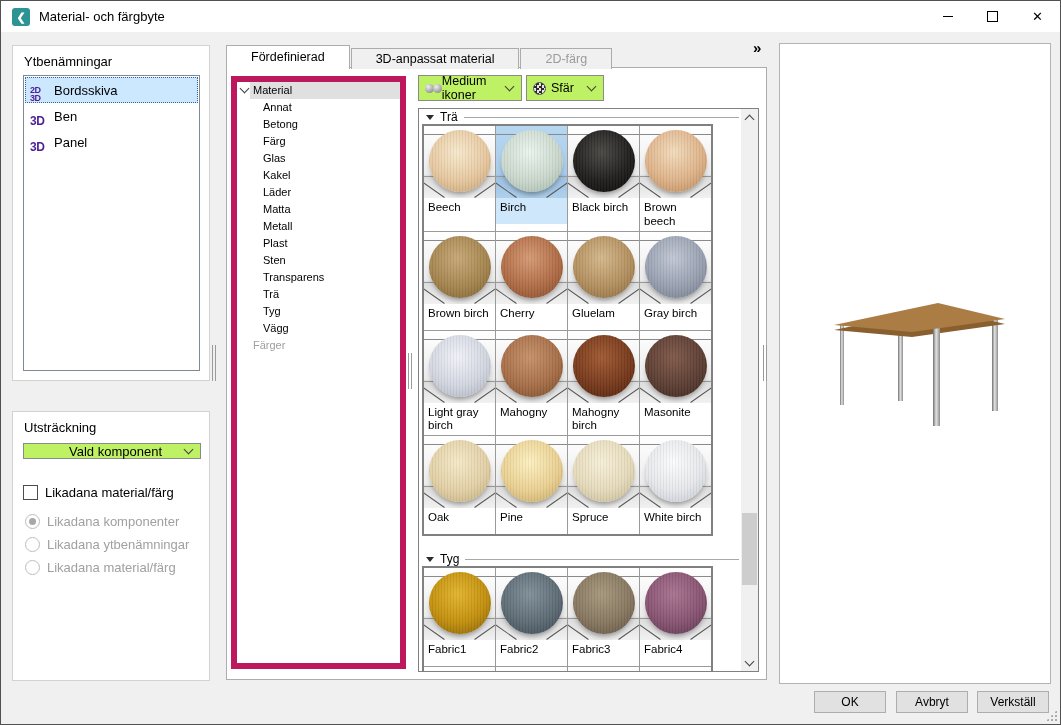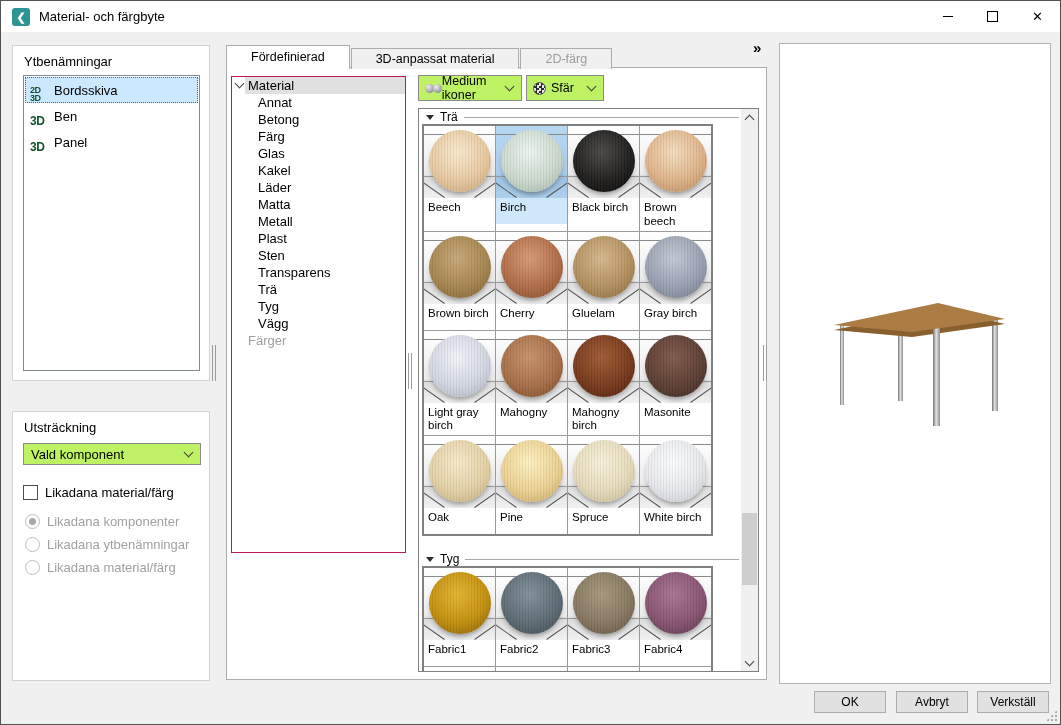--- a/index.html
+++ b/index.html
@@ -14,46 +14,46 @@
   .glyph-max{display:block;width:9px;height:9px;border:1px solid #000;}
   .glyph-close{font-size:13px;line-height:13px;}
   
   .panel{position:absolute;background:#fff;border:1px solid #d2d2d2;}
   .panel-title{position:absolute;left:11px;top:8px;font-size:13px;}
   
   .surface-panel{left:11px;top:44px;width:196px;height:334px;}
   .listbox{position:absolute;left:10px;top:29px;right:9px;bottom:9px;border:1px solid #7f8a93;background:#fff;padding:1px;}
   .li-row{position:relative;height:26px;display:flex;align-items:center;padding:0 4px;box-sizing:border-box;border:1px solid transparent;}
   .li-row.sel{background:#cce8ff;border:1px dotted #39639c;}
-  .badge{width:24px;flex:0 0 24px;color:#14532d;font-weight:bold;margin-top:8px;}
+  .badge{width:24px;flex:0 0 24px;color:#4c1d95;font-weight:bold;margin-top:8px;}
   .badge .b2{display:block;font-size:9px;line-height:8px;letter-spacing:-0.5px;}
   .badge .b1{font-size:12px;line-height:12px;letter-spacing:-0.5px;}
   .li-label{font-size:13px;}
   
   .extent-panel{left:11px;top:410px;width:196px;height:268px;}
   .combo{position:absolute;display:flex;align-items:center;background:#bef264;border:1px solid #8a8a8a;box-sizing:border-box;}
-  .extent-combo{left:10px;top:31px;width:178px;height:22px;padding-left:7px;font-size:13px;}
+  .extent-combo{left:10px;top:31px;width:178px;height:16px;padding-left:7px;font-size:13px;justify-content:center;}
   .combo .chev{position:absolute;right:8px;}
   .chev{display:inline-block;width:6px;height:6px;border-right:1.4px solid #404040;border-bottom:1.4px solid #404040;transform:rotate(45deg);margin-top:-3px;}
   .chk-row{position:absolute;left:10px;top:73px;display:flex;align-items:center;gap:7px;font-size:13px;}
   .chk-box{width:13px;height:13px;border:1px solid #4d4d4d;background:#fff;}
   .radio-row{position:absolute;left:12px;display:flex;align-items:center;gap:7px;font-size:13px;color:#a0a0a0;}
   .radio-circle{width:13px;height:13px;border:1px solid #bdbdbd;border-radius:50%;background:#fff;position:relative;}
   .radio-circle.on::after{content:"";position:absolute;left:3px;top:3px;width:7px;height:7px;border-radius:50%;background:#a8a8a8;}
   
   .splitter{position:absolute;width:5px;height:36px;background:linear-gradient(90deg,#9a9a9a 0 1px,transparent 1px 3px,#9a9a9a 3px 4px,transparent 4px 5px);}
   
   .tabbar{position:absolute;left:225px;top:44px;display:flex;align-items:flex-end;z-index:3;}
   .tab{height:20px;line-height:20px;padding:0 24px;background:#f0f0f0;border:1px solid #acacac;border-bottom:none;margin-right:1px;font-size:12.5px;}
   .tab.active{height:23px;line-height:23px;background:#fff;position:relative;}
   .tab.disabled{color:#9b9b9b;}
   .pane{position:absolute;left:225px;top:66px;width:541px;height:613px;background:#fff;border:1px solid #acacac;box-sizing:border-box;}
   .expand-btn{position:absolute;left:752px;top:38px;font-size:15px;font-weight:bold;z-index:4;}
   
-  .treebox{position:absolute;left:230px;top:75px;width:175px;height:477px;border:1px solid #be185d;background:#fff;box-sizing:border-box;overflow:hidden;font-size:13px;}
+  .treebox{position:absolute;left:230px;top:75px;width:175px;height:593px;border:6px solid #be185d;background:#fff;box-sizing:border-box;overflow:hidden;font-size:11px;}
   .tree-row{position:relative;height:17px;line-height:17px;white-space:nowrap;}
   .tree-root-hl{position:absolute;left:13px;right:0;top:0;bottom:0;background:#e0e0e0;}
   .tree-root-label{position:absolute;left:16px;}
   .tree-chev{position:absolute;left:4px;top:6px;}
   .tree-child{padding-left:26px;}
   .tree-footer{padding-left:16px;color:#9e9e9e;}
   
   .icon-combo{height:26px;font-size:12.5px;gap:5px;padding:0 22px 0 6px;}
   .combo-medium{left:417px;top:74px;width:104px;}
   .combo-sphere{left:525px;top:74px;width:78px;}

